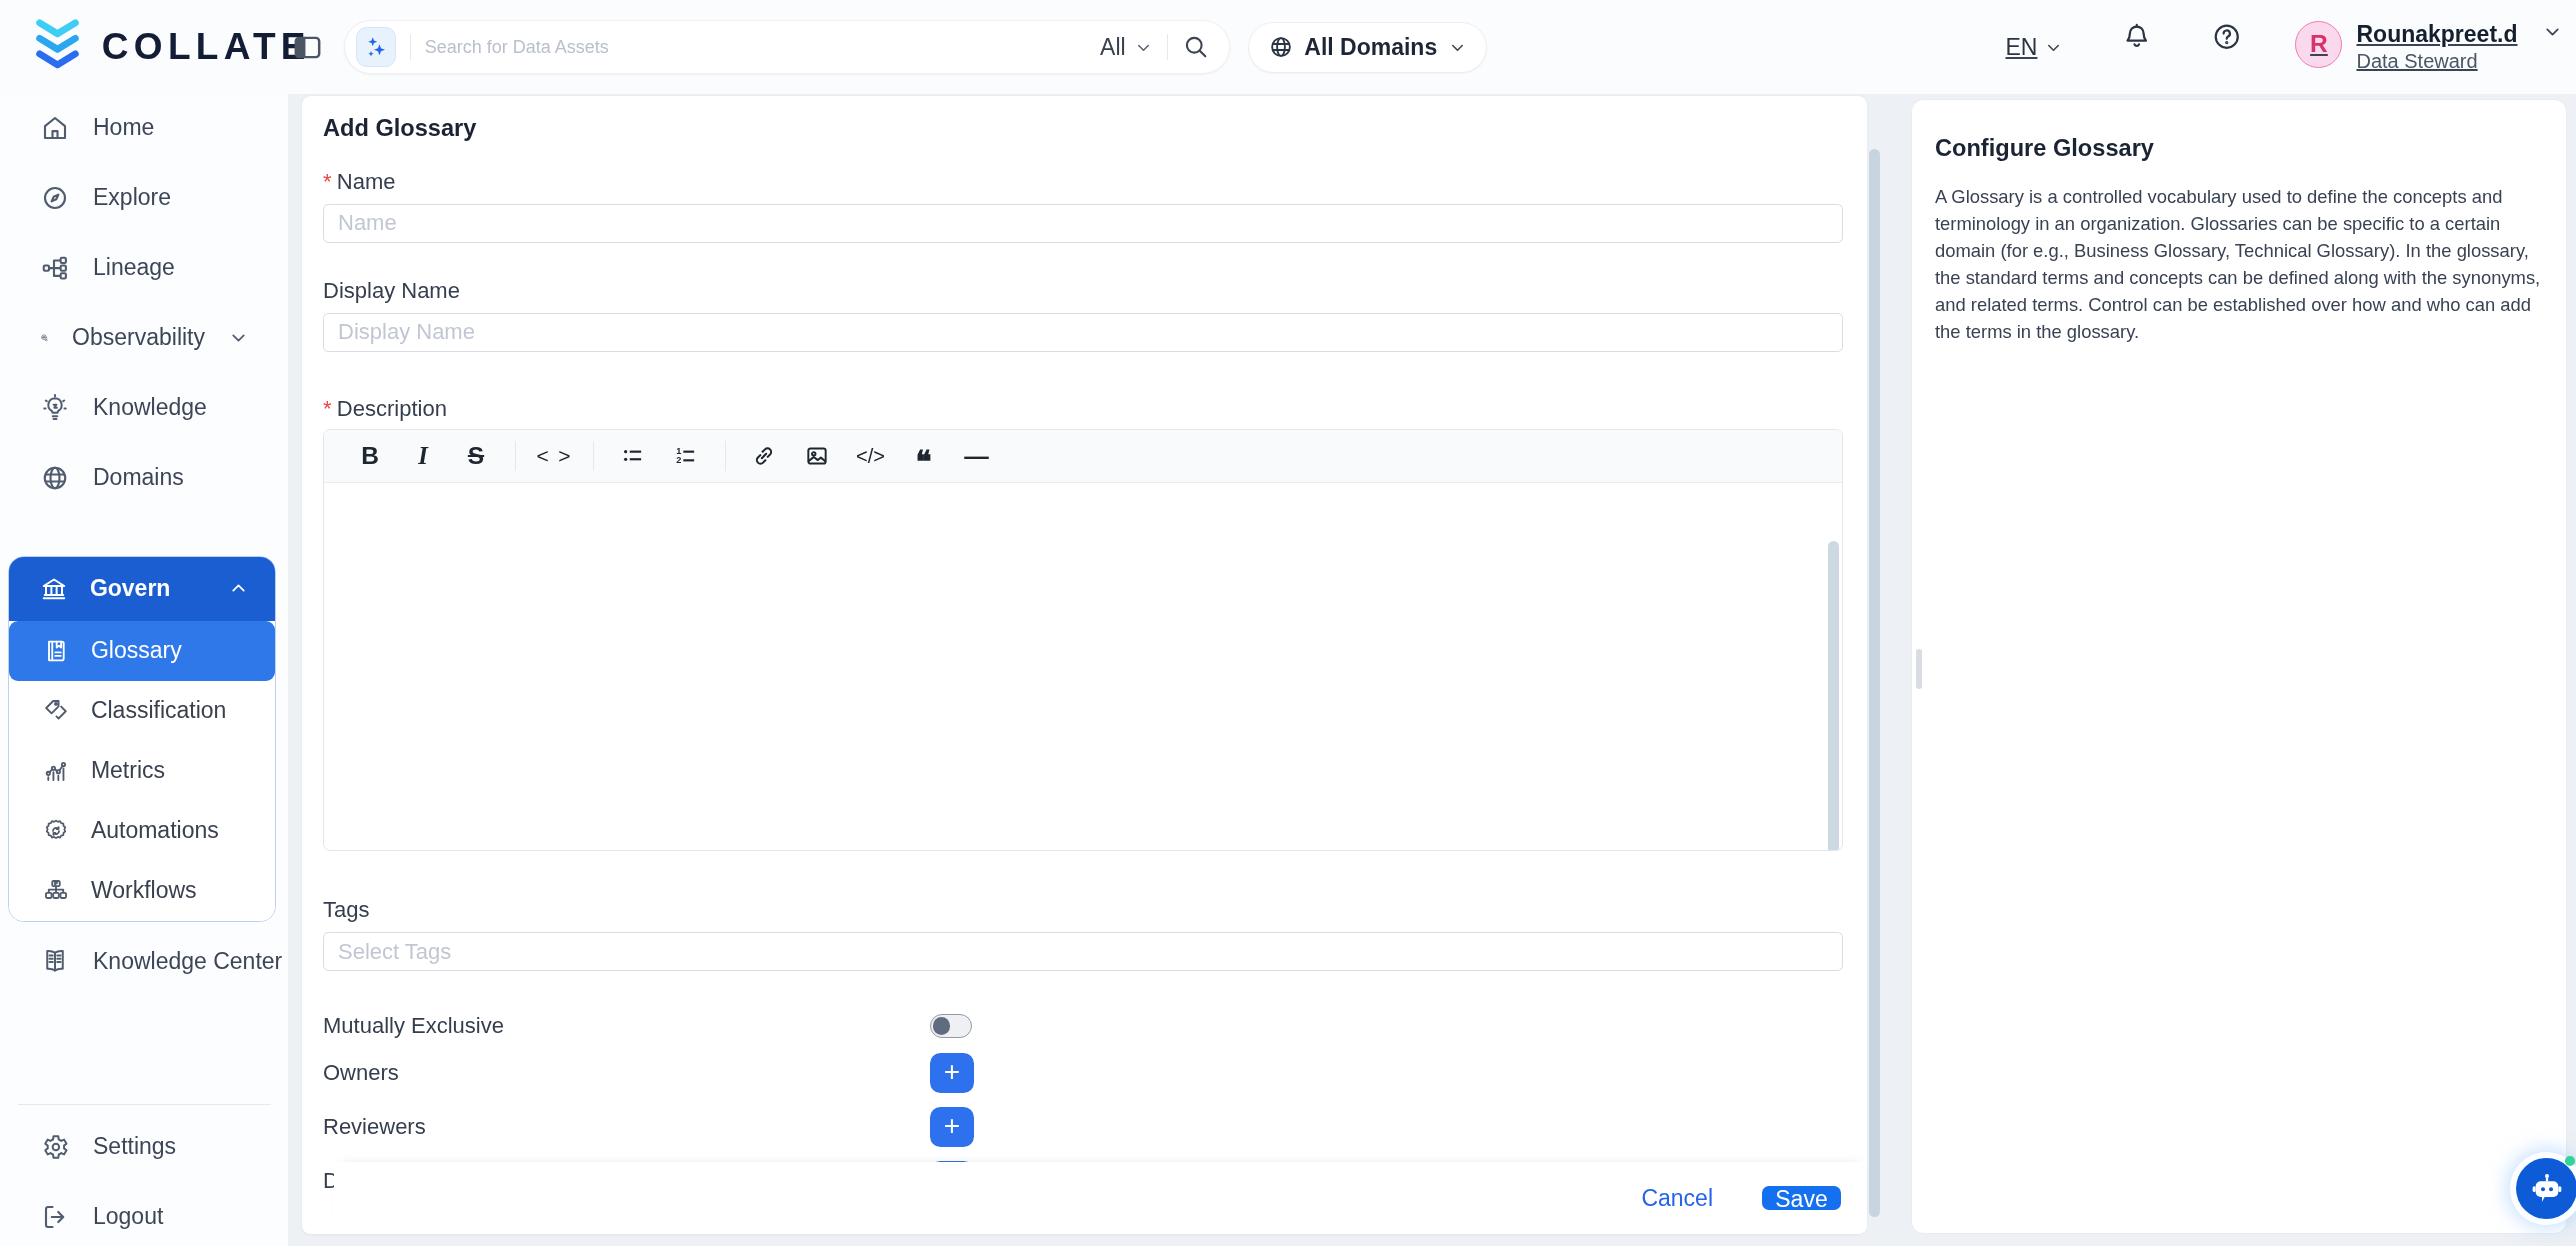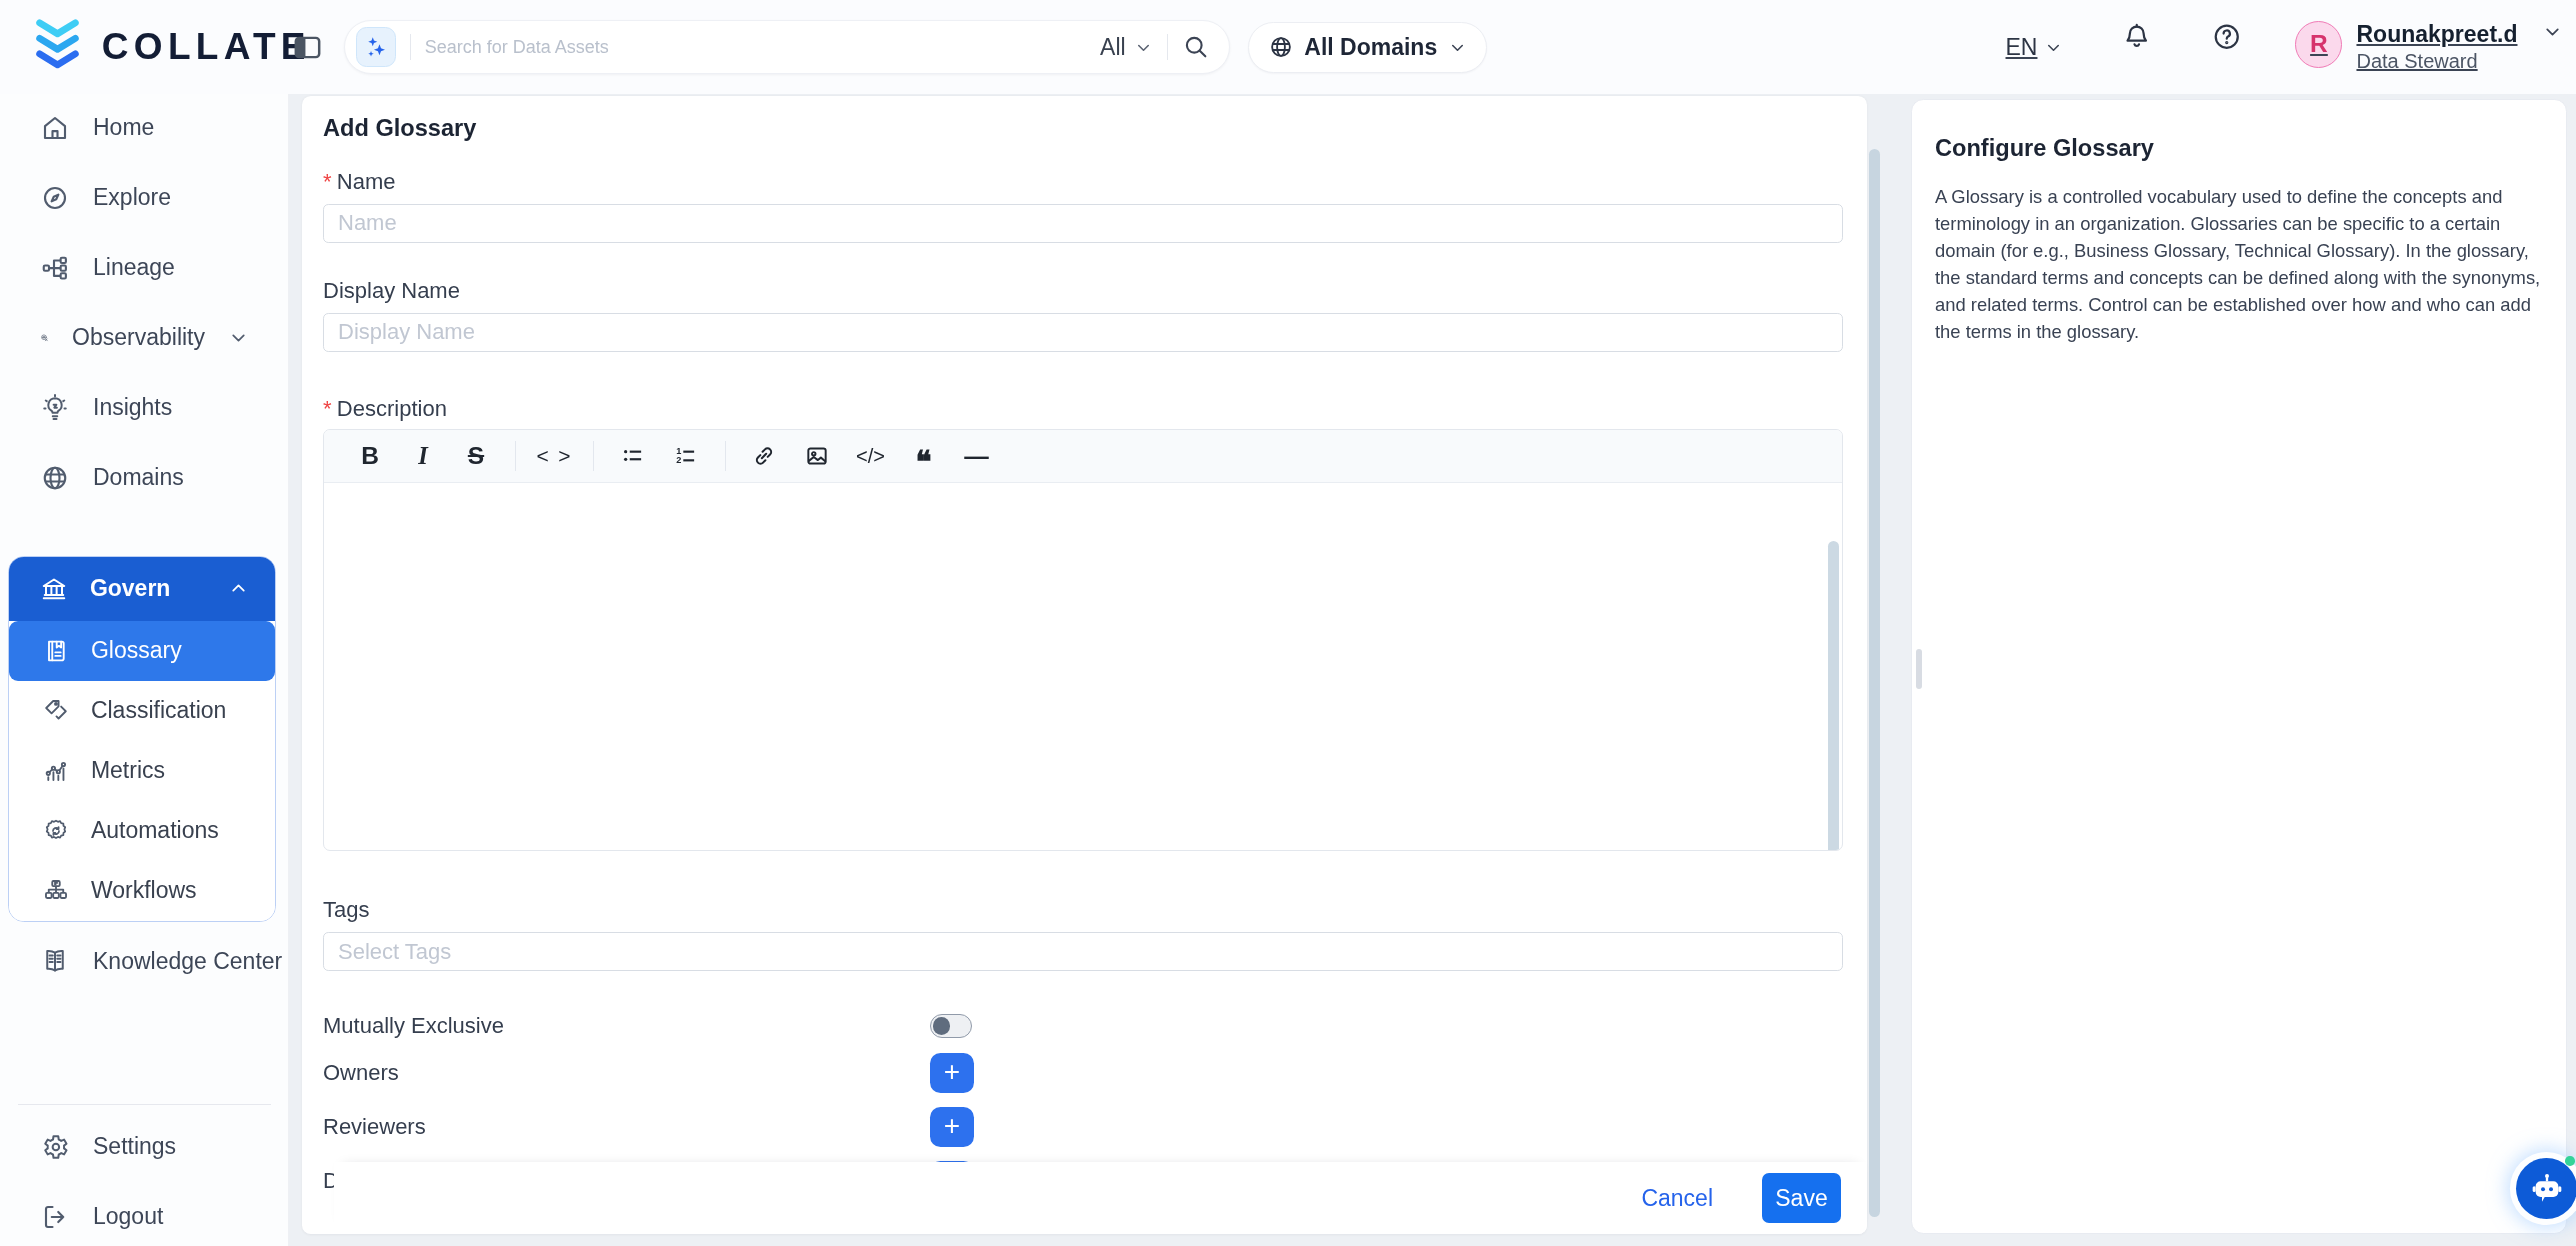--- a/index.html
+++ b/index.html
@@ -137,21 +137,21 @@
     color:#ffffff; font-size:28px; font-weight:400; line-height:1; cursor:pointer;
     display:flex; align-items:center; justify-content:center; padding-bottom:3.5px;
   }
   .card-footer{
     position:absolute; left:0; right:0; bottom:0; height:72px; background:#ffffff;
     border-radius:0 0 8.8px 8.8px; display:flex; align-items:center; justify-content:flex-end;
     gap:49px; padding-right:26px; box-shadow:0 -5.3px 12.3px -8.8px rgba(16,24,40,.18);margin-left:32px;
   }
   .cancel-link{ font-size:23px; color:#2563eb; cursor:pointer; background:none; border:none; font-family:"Liberation Sans",sans-serif; }
   .save-btn{
-    width:79px; height:50px; background:#1570ef; border:none; border-radius:7px;
+    width:79px; height:24px; background:#1570ef; border:none; border-radius:7px;
     color:#ffffff; font-size:23px; cursor:pointer; font-family:"Liberation Sans",sans-serif;
   }
 
   
   .main-scroll-thumb{
     position:absolute; left:1869px; top:149px; width:11.4px; height:1068px;
     border-radius:7px; background:#c7d5e0; z-index:3; cursor:grab;
   }
 
   
@@ -309,21 +309,21 @@
         </svg>
     </span>
   </div>
   <div class="nav-item">
     <svg width="30" height="30" viewBox="0 0 24 24" fill="none" stroke="#515c6e" stroke-width="1.6" stroke-linecap="round" stroke-linejoin="round">
       <path d="M12 4.2 a5.4 5.4 0 0 1 2.9 9.9 c-.6 .4-.9 1-.9 1.7 h-4 c0-.7-.3-1.3-.9-1.7 A5.4 5.4 0 0 1 12 4.2 Z"></path>
       <path d="M10.2 18.6 h3.6 M10.8 20.8 h2.4"></path>
       <path d="M12 1.6 v.9 M4.6 6 l.8 .5 M19.4 6 l-.8 .5 M3.4 12.4 h1 M20.6 12.4 h-1"></path>
       <path d="M10.9 9.3 h2.2 l-1.6 2.4 h2"></path>
     </svg>
-    <span>Insights</span>
+    <span>Knowledge</span>
   </div>
   <div class="nav-item">
     <svg width="30" height="30" viewBox="0 0 24 24" fill="none" stroke="#515c6e" stroke-width="1.7">
       <circle cx="12" cy="12" r="8.2"></circle>
         <ellipse cx="12" cy="12" rx="3.6" ry="8.2"></ellipse>
       <path d="M4.3 9.2 h15.4 M4.3 14.8 h15.4"></path>
     </svg>
     <span>Domains</span>
   </div>
 

